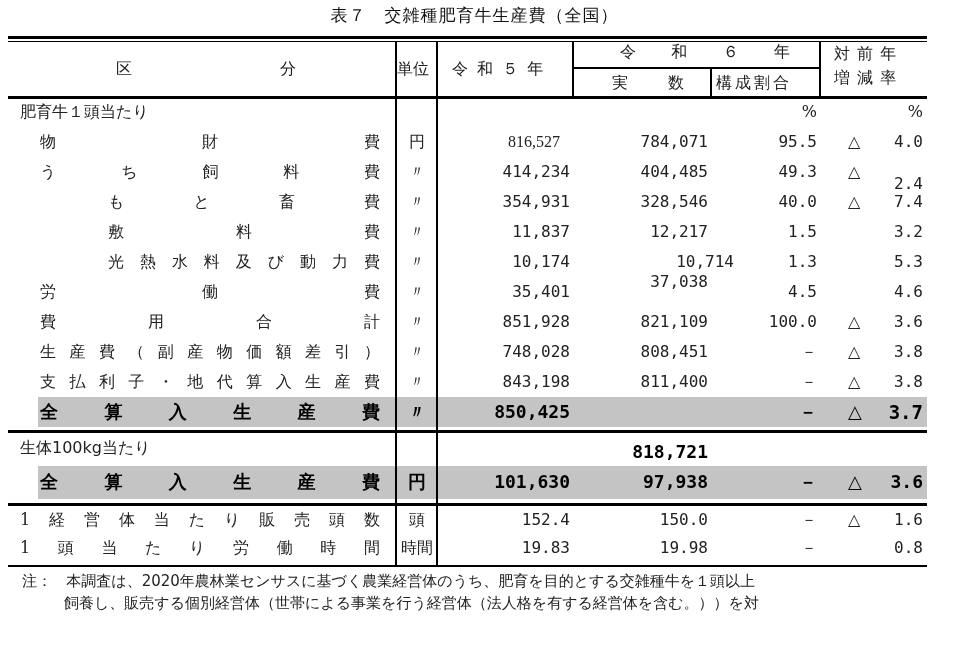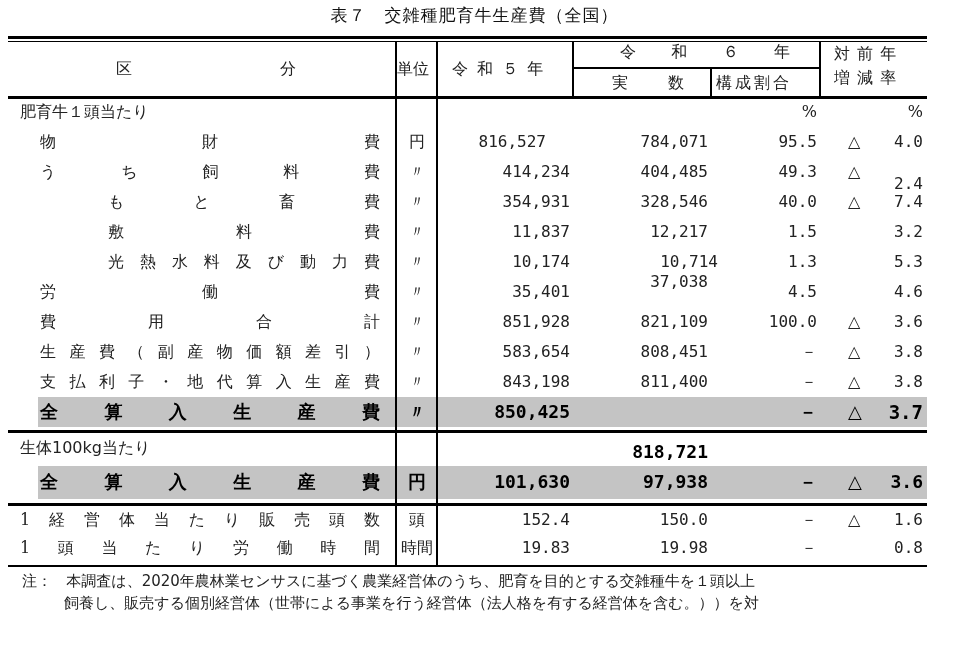--- a/index.html
+++ b/index.html
@@ -71,21 +71,21 @@
   <div id="rows">
       <div class="cell" style="left:12px;top:66px;font-family:&quot;DejaVu Sans&quot;,&quot;Liberation Sans&quot;,sans-serif;">肥育牛１頭当たり</div>
       <div class="cell" style="left:780px;width:29px;text-align:right;top:66px;">%</div>
       <div class="cell" style="left:880px;width:35px;text-align:right;top:66px;">%</div>
       <div class="cell spread" style="left:32px;width:340px;top:96px;">
         <span>物</span>
         <span>財</span>
         <span>費</span>
       </div>
       <div class="cell" style="left:389px;width:40px;text-align:center;top:96px;">円</div>
-      <div class="cell num" style="left:406px;width:132px;top:96px;">816,527</div>
+      <div class="cell num" style="left:420px;width:132px;top:96px;font-family:Liberation Serif, serif;">816,527</div>
       <div class="cell num" style="left:566px;width:134px;top:96px;">784,071</div>
       <div class="cell num" style="left:704px;width:105px;top:96px;">95.5</div>
       <div class="cell" style="left:840px;top:96px;">△</div>
       <div class="cell num" style="left:860px;width:55px;top:96px;">4.0</div>
       <div class="cell spread" style="left:32px;width:340px;top:126px;">
         <span>う</span>
         <span>ち</span>
         <span>飼</span>
         <span>料</span>
         <span>費</span>
@@ -125,21 +125,21 @@
         <span>水</span>
         <span>料</span>
         <span>及</span>
         <span>び</span>
         <span>動</span>
         <span>力</span>
         <span>費</span>
       </div>
       <div class="cell" style="left:389px;width:40px;text-align:center;top:216px;">〃</div>
       <div class="cell num" style="left:430px;width:132px;top:216px;">10,174</div>
-      <div class="cell num" style="left:576px;width:134px;top:216px;">10,714</div>
+      <div class="cell num" style="left:592px;width:134px;top:216px;">10,714</div>
       <div class="cell num" style="left:704px;width:105px;top:216px;">1.3</div>
       <div class="cell" style="left:840px;top:216px;"></div>
       <div class="cell num" style="left:860px;width:55px;top:216px;">5.3</div>
       <div class="cell spread" style="left:32px;width:340px;top:246px;">
         <span>労</span>
         <span>働</span>
         <span>費</span>
       </div>
       <div class="cell" style="left:389px;width:40px;text-align:center;top:246px;">〃</div>
       <div class="cell num" style="left:430px;width:132px;top:246px;">35,401</div>
@@ -167,21 +167,21 @@
         <span>副</span>
         <span>産</span>
         <span>物</span>
         <span>価</span>
         <span>額</span>
         <span>差</span>
         <span>引</span>
         <span>）</span>
       </div>
       <div class="cell" style="left:389px;width:40px;text-align:center;top:306px;">〃</div>
-      <div class="cell num" style="left:430px;width:132px;top:306px;">583,654</div>
+      <div class="cell num" style="left:430px;width:132px;top:306px;">748,028</div>
       <div class="cell num" style="left:566px;width:134px;top:306px;">808,451</div>
       <div class="cell num" style="left:704px;width:105px;top:306px;">－</div>
       <div class="cell" style="left:840px;top:306px;">△</div>
       <div class="cell num" style="left:860px;width:55px;top:306px;">3.8</div>
       <div class="cell spread" style="left:32px;width:340px;top:336px;">
         <span>支</span>
         <span>払</span>
         <span>利</span>
         <span>子</span>
         <span>・</span>

